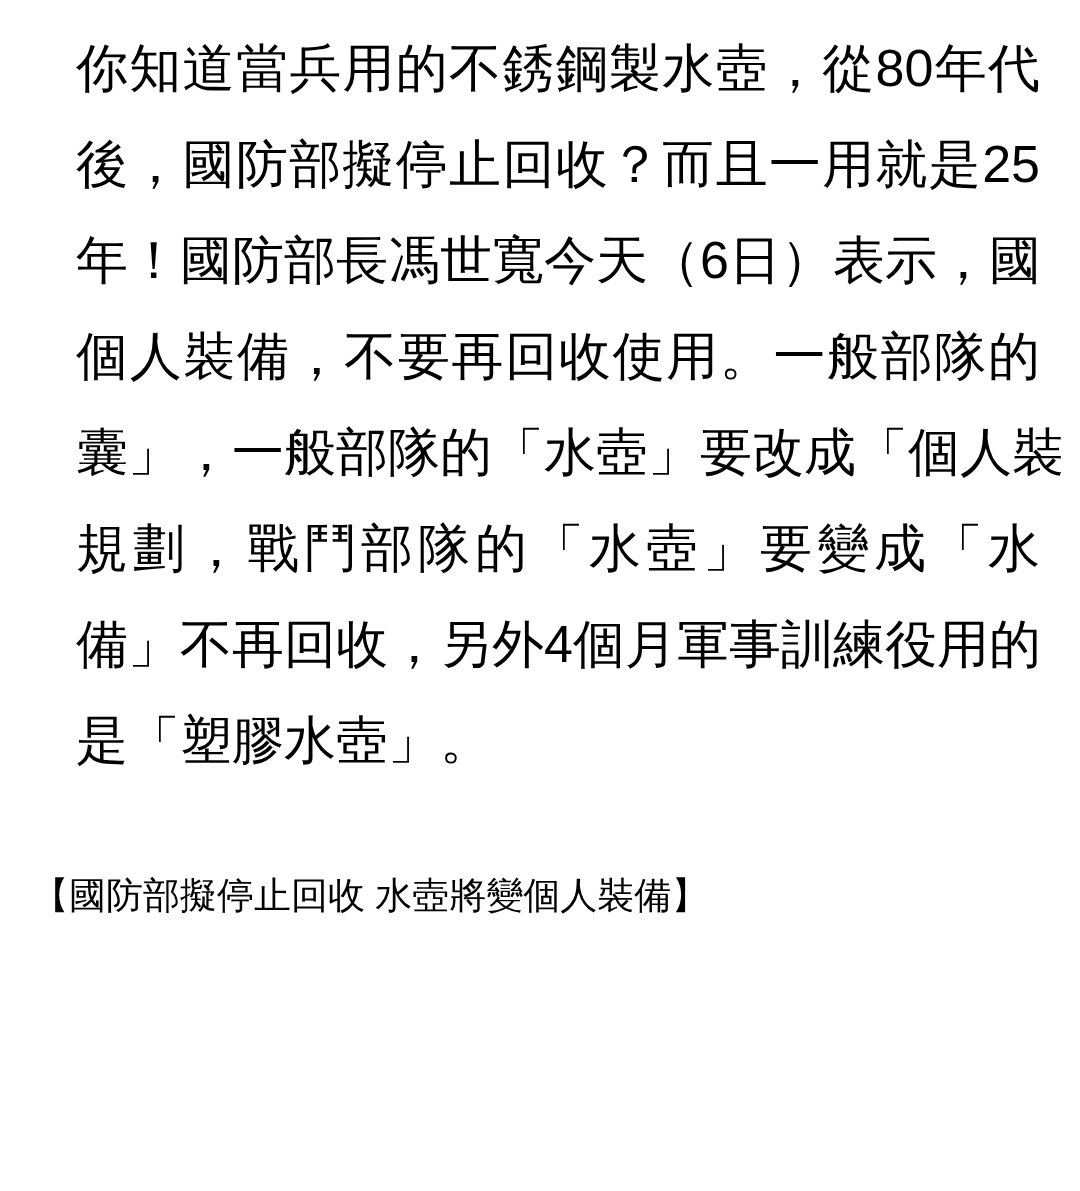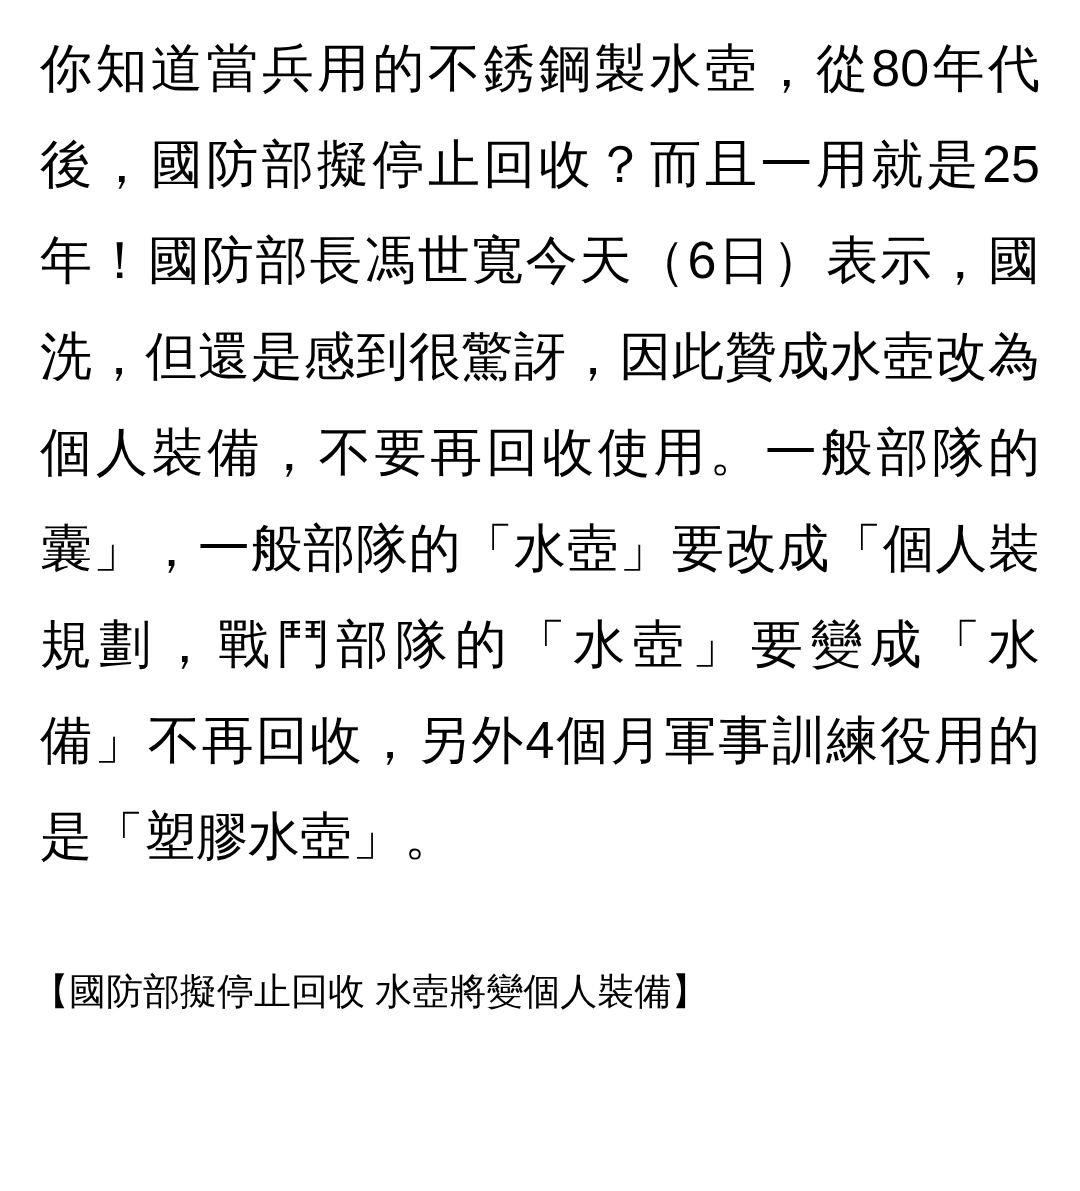--- a/index.html
+++ b/index.html
@@ -23,20 +23,21 @@
   .line {
     font-size: 52px;
     line-height: 96px;
     height: 96px;
     white-space: nowrap;
     text-align: justify;
     
     text-align-last: justify;
     text-justify: inter-character;
     letter-spacing: 0;
+    margin-left: 36px;
   }
   .line.last {
     text-align: right;
     text-align-last: left;
   }
   .headline {
     margin-top: 60px;
     font-size: 37px;
     line-height: 96px;
     height: 96px;
@@ -46,21 +47,20 @@
   }
 </style>
 </head>
 <body>
 
 <main class="article">
   <div class="para">
     <div class="line">你知道當兵用的不銹鋼製水壺，從80年代</div>
     <div class="line">後，國防部擬停止回收？而且一用就是25</div>
     <div class="line">年！國防部長馮世寬今天（6日）表示，國</div>
-    <div class="line">洗，但還是感到很驚訝，因此贊成水壺改為</div>
     <div class="line">個人裝備，不要再回收使用。一般部隊的</div>
     <div class="line">囊」，一般部隊的「水壺」要改成「個人裝</div>
     <div class="line">規劃，戰鬥部隊的「水壺」要變成「水</div>
     <div class="line">備」不再回收，另外4個月軍事訓練役用的</div>
     <div class="line last">是「塑膠水壺」。</div>
   </div>
   <div class="headline">【國防部擬停止回收 水壺將變個人裝備】</div>
 </main>
 
 </body></html>

